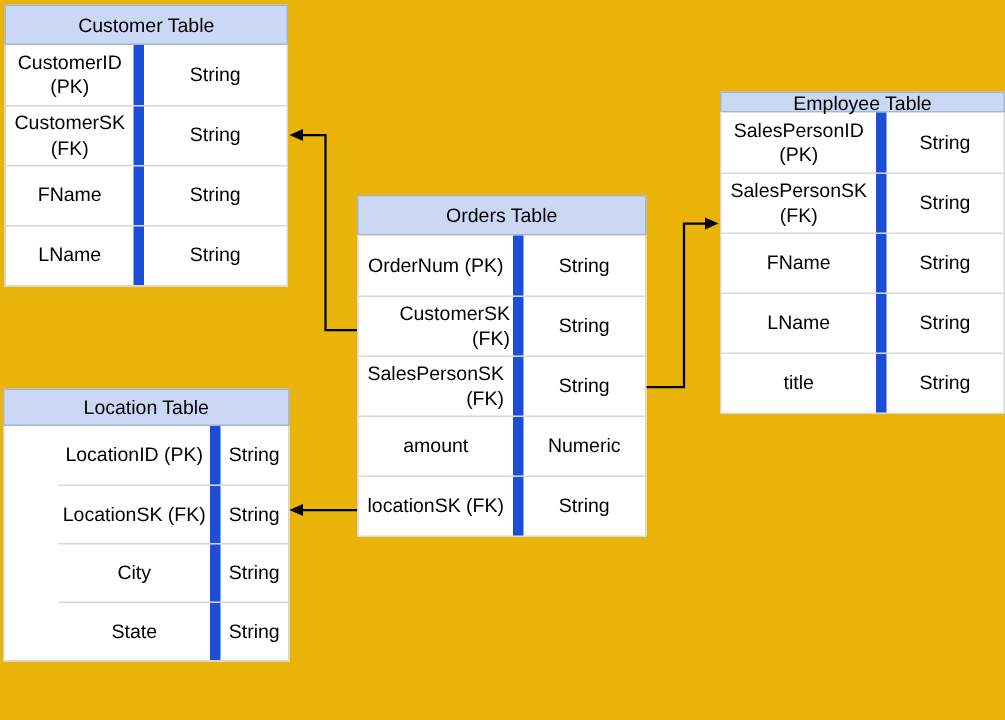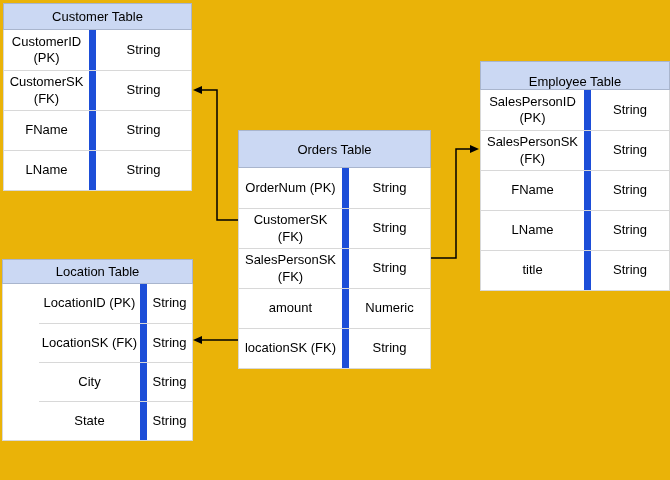--- a/index.html
+++ b/index.html
@@ -63,27 +63,27 @@
   .customer .cell.field { width: 92px; }
 
   
   .location { left: 2px; top: 259px; width: 191px; }
   .location .thead { height: 25px; justify-content: center; }
   .location .trow  { height: 39px; margin-left: 36px; }
   .location .cell.field { width: 108px; }
 
   
   .orders { left: 238px; top: 130px; width: 193px; }
-  .orders .thead { height: 38px; }
+  .orders .thead { height: 27px; }
   .orders .trow  { height: 40px; }
-  .orders .cell.field { width: 110px; }
+  .orders .cell.field { width: 110px; text-align: right; }
 
   
   .employee { left: 480px; top: 61px; width: 190px; }
-  .employee .thead { height: 29px; align-items: flex-end; }
+  .employee .thead { height: 14px; }
   .employee .trow  { height: 40px; }
   .employee .cell.field { width: 110px; }
 
   svg.arrows {
     position: absolute;
     left: 0;
     top: 0;
     pointer-events: none;
   }
   svg.arrows polyline, svg.arrows line {

